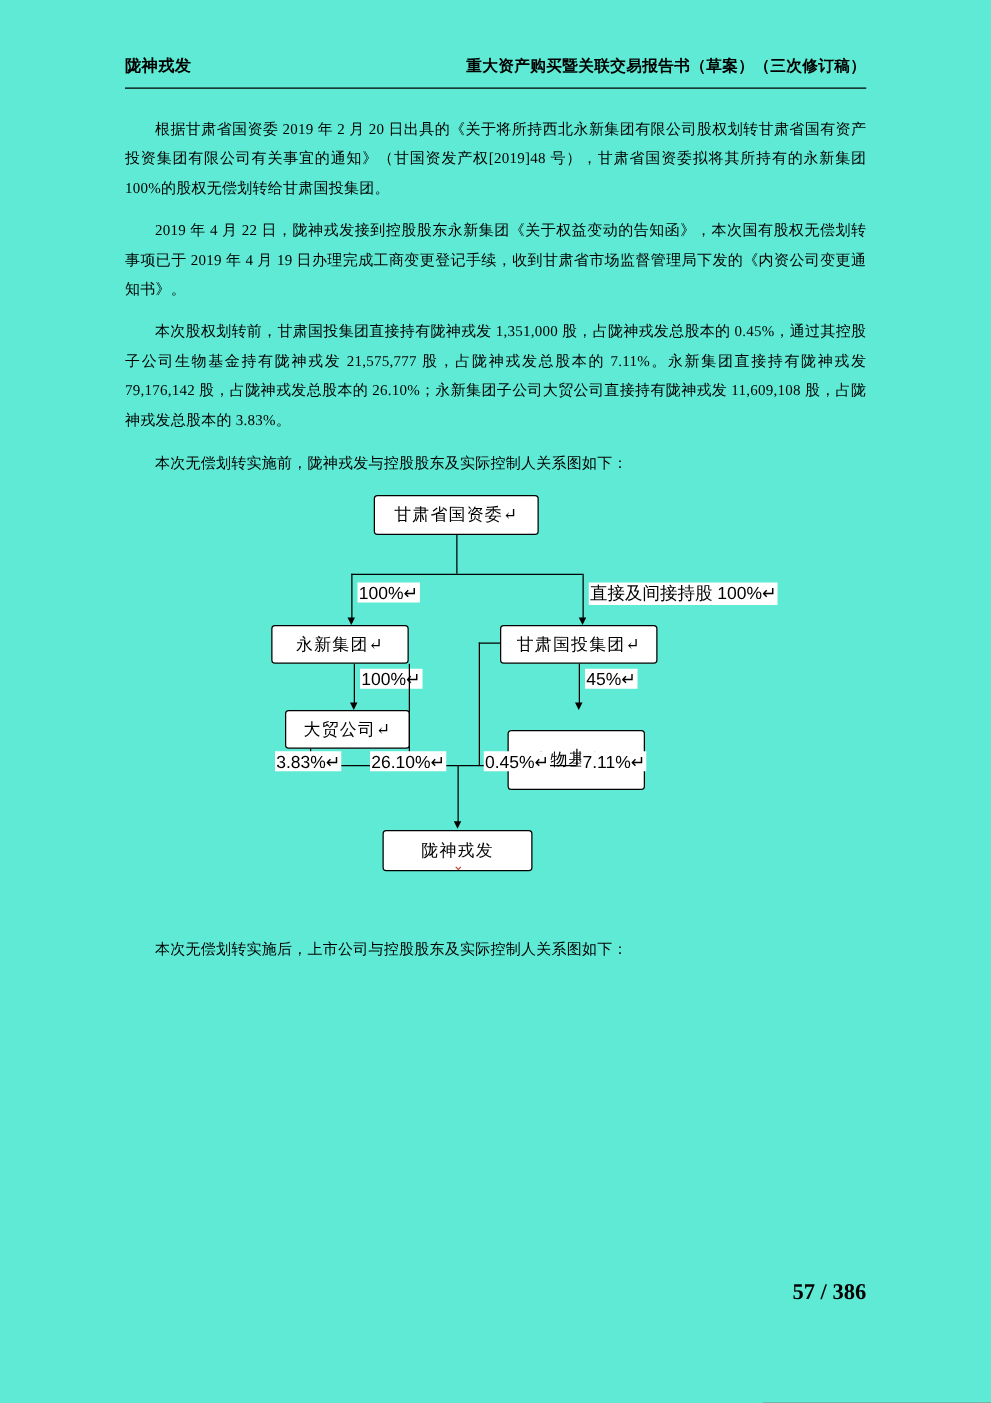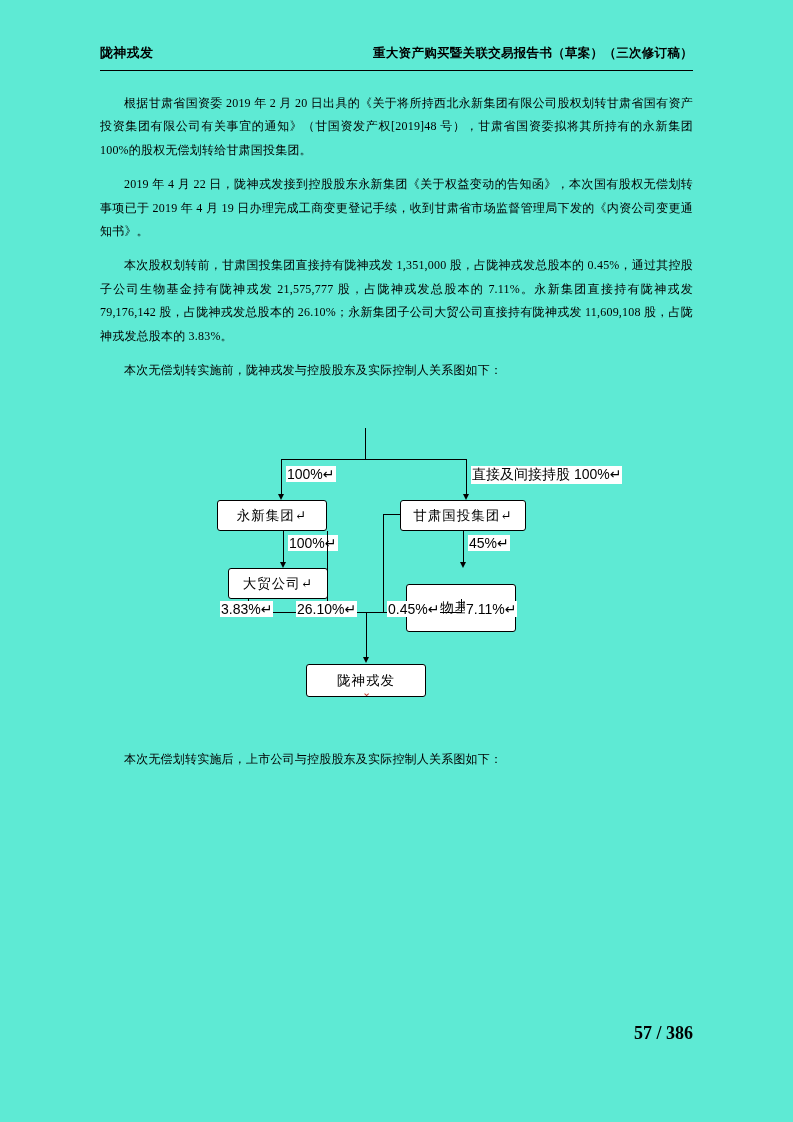--- a/index.html
+++ b/index.html
@@ -137,20 +137,21 @@
 
   <div class="content">
 
     <p class="para">根据甘肃省国资委 2019 年 2 月 20 日出具的《关于将所持西北永新集团有限公司股权划转甘肃省国有资产投资集团有限公司有关事宜的通知》（甘国资发产权[2019]48 号），甘肃省国资委拟将其所持有的永新集团 100%的股权无偿划转给甘肃国投集团。</p>
     <p class="para">2019 年 4 月 22 日，陇神戎发接到控股股东永新集团《关于权益变动的告知函》，本次国有股权无偿划转事项已于 2019 年 4 月 19 日办理完成工商变更登记手续，收到甘肃省市场监督管理局下发的《内资公司变更通知书》。</p>
     <p class="para">本次股权划转前，甘肃国投集团直接持有陇神戎发 1,351,000 股，占陇神戎发总股本的 0.45%，通过其控股子公司生物基金持有陇神戎发 21,575,777 股，占陇神戎发总股本的 7.11%。永新集团直接持有陇神戎发 79,176,142 股，占陇神戎发总股本的 26.10%；永新集团子公司大贸公司直接持有陇神戎发 11,609,108 股，占陇神戎发总股本的 3.83%。</p>
     <p class="para">本次无偿划转实施前，陇神戎发与控股股东及实际控制人关系图如下：</p>
 
     <div class="diagram">
 
+      <div class="node" style="left:199px; top:0px; width:132px; height:32px;">甘肃省国资委↵</div>
 
       <div class="vline" style="left:265px; top:32px; height:31px;"></div>
 
       <div class="hline" style="left:181px; top:63px; width:185px;"></div>
 
       <div class="vline" style="left:181px; top:63px; height:39px;"></div>
       <div class="arrow-down" style="left:177.5px; top:98px;"></div>
       <div class="elabel" style="left:186px; top:70px;">100%↵</div>
 
       <div class="vline" style="left:366px; top:63px; height:39px;"></div>

